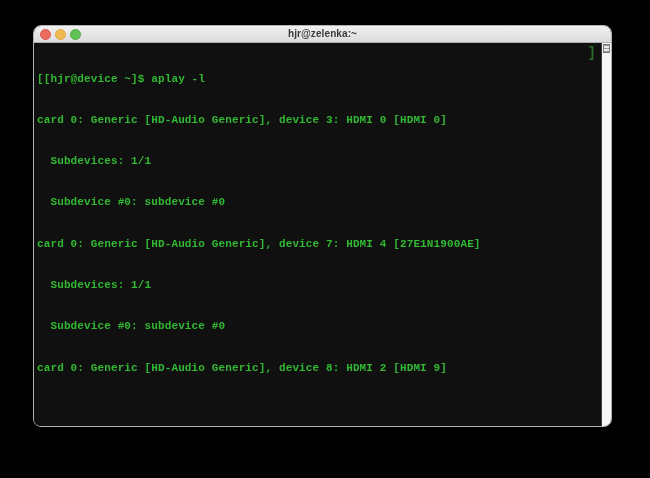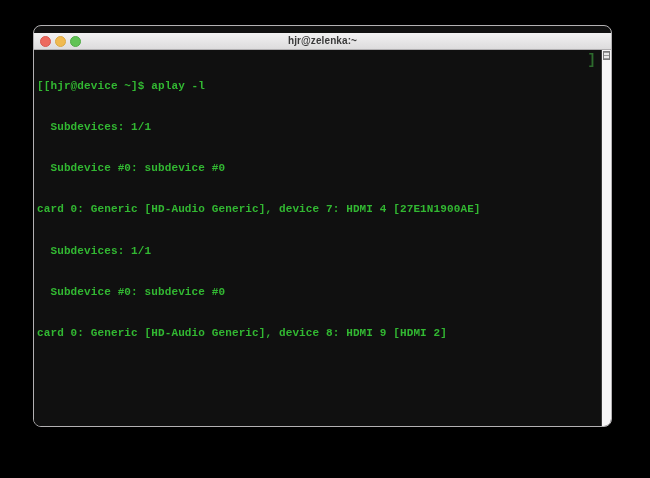--- a/index.html
+++ b/index.html
@@ -30,21 +30,20 @@
     background: #101010;
     box-shadow: 0 10px 30px rgba(0,0,0,0.9);
   }
   .titlebar {
     position: relative;
     height: 16px;
     background: linear-gradient(#f2f1f2, #dddcdd);
     border-bottom: 1px solid #b0aeb0;
     display: flex;
     align-items: center;
-    margin-top: 7px;
   }
   .lights {
     position: absolute;
     left: 6px;
     top: 0;
     height: 100%;
     display: flex;
     align-items: center;
     gap: 4px;
   }
@@ -126,26 +125,27 @@
         <span class="light red"></span>
         <span class="light yellow"></span>
         <span class="light green"></span>
       </div>
       <div class="title">hjr@zelenka:~</div>
     </div>
 
     <div class="content">
       <div class="terminal">
         <div class="tline">[[hjr@device ~]$ aplay -l</div>
+        <div class="tline">card 0: Generic [HD-Audio Generic], device 3: HDMI 0 [HDMI 0]</div>
         <div class="tline">  Subdevices: 1/1</div>
         <div class="tline">  Subdevice #0: subdevice #0</div>
         <div class="tline">card 0: Generic [HD-Audio Generic], device 7: HDMI 4 [27E1N1900AE]</div>
         <div class="tline">  Subdevices: 1/1</div>
         <div class="tline">  Subdevice #0: subdevice #0</div>
-        <div class="tline">card 0: Generic [HD-Audio Generic], device 8: HDMI 9 [HDMI 2]</div>
+        <div class="tline">card 0: Generic [HD-Audio Generic], device 8: HDMI 2 [HDMI 9]</div>
         
         
         
         
         
         
         
         
         
         <span class="scroll-marker">]</span>

